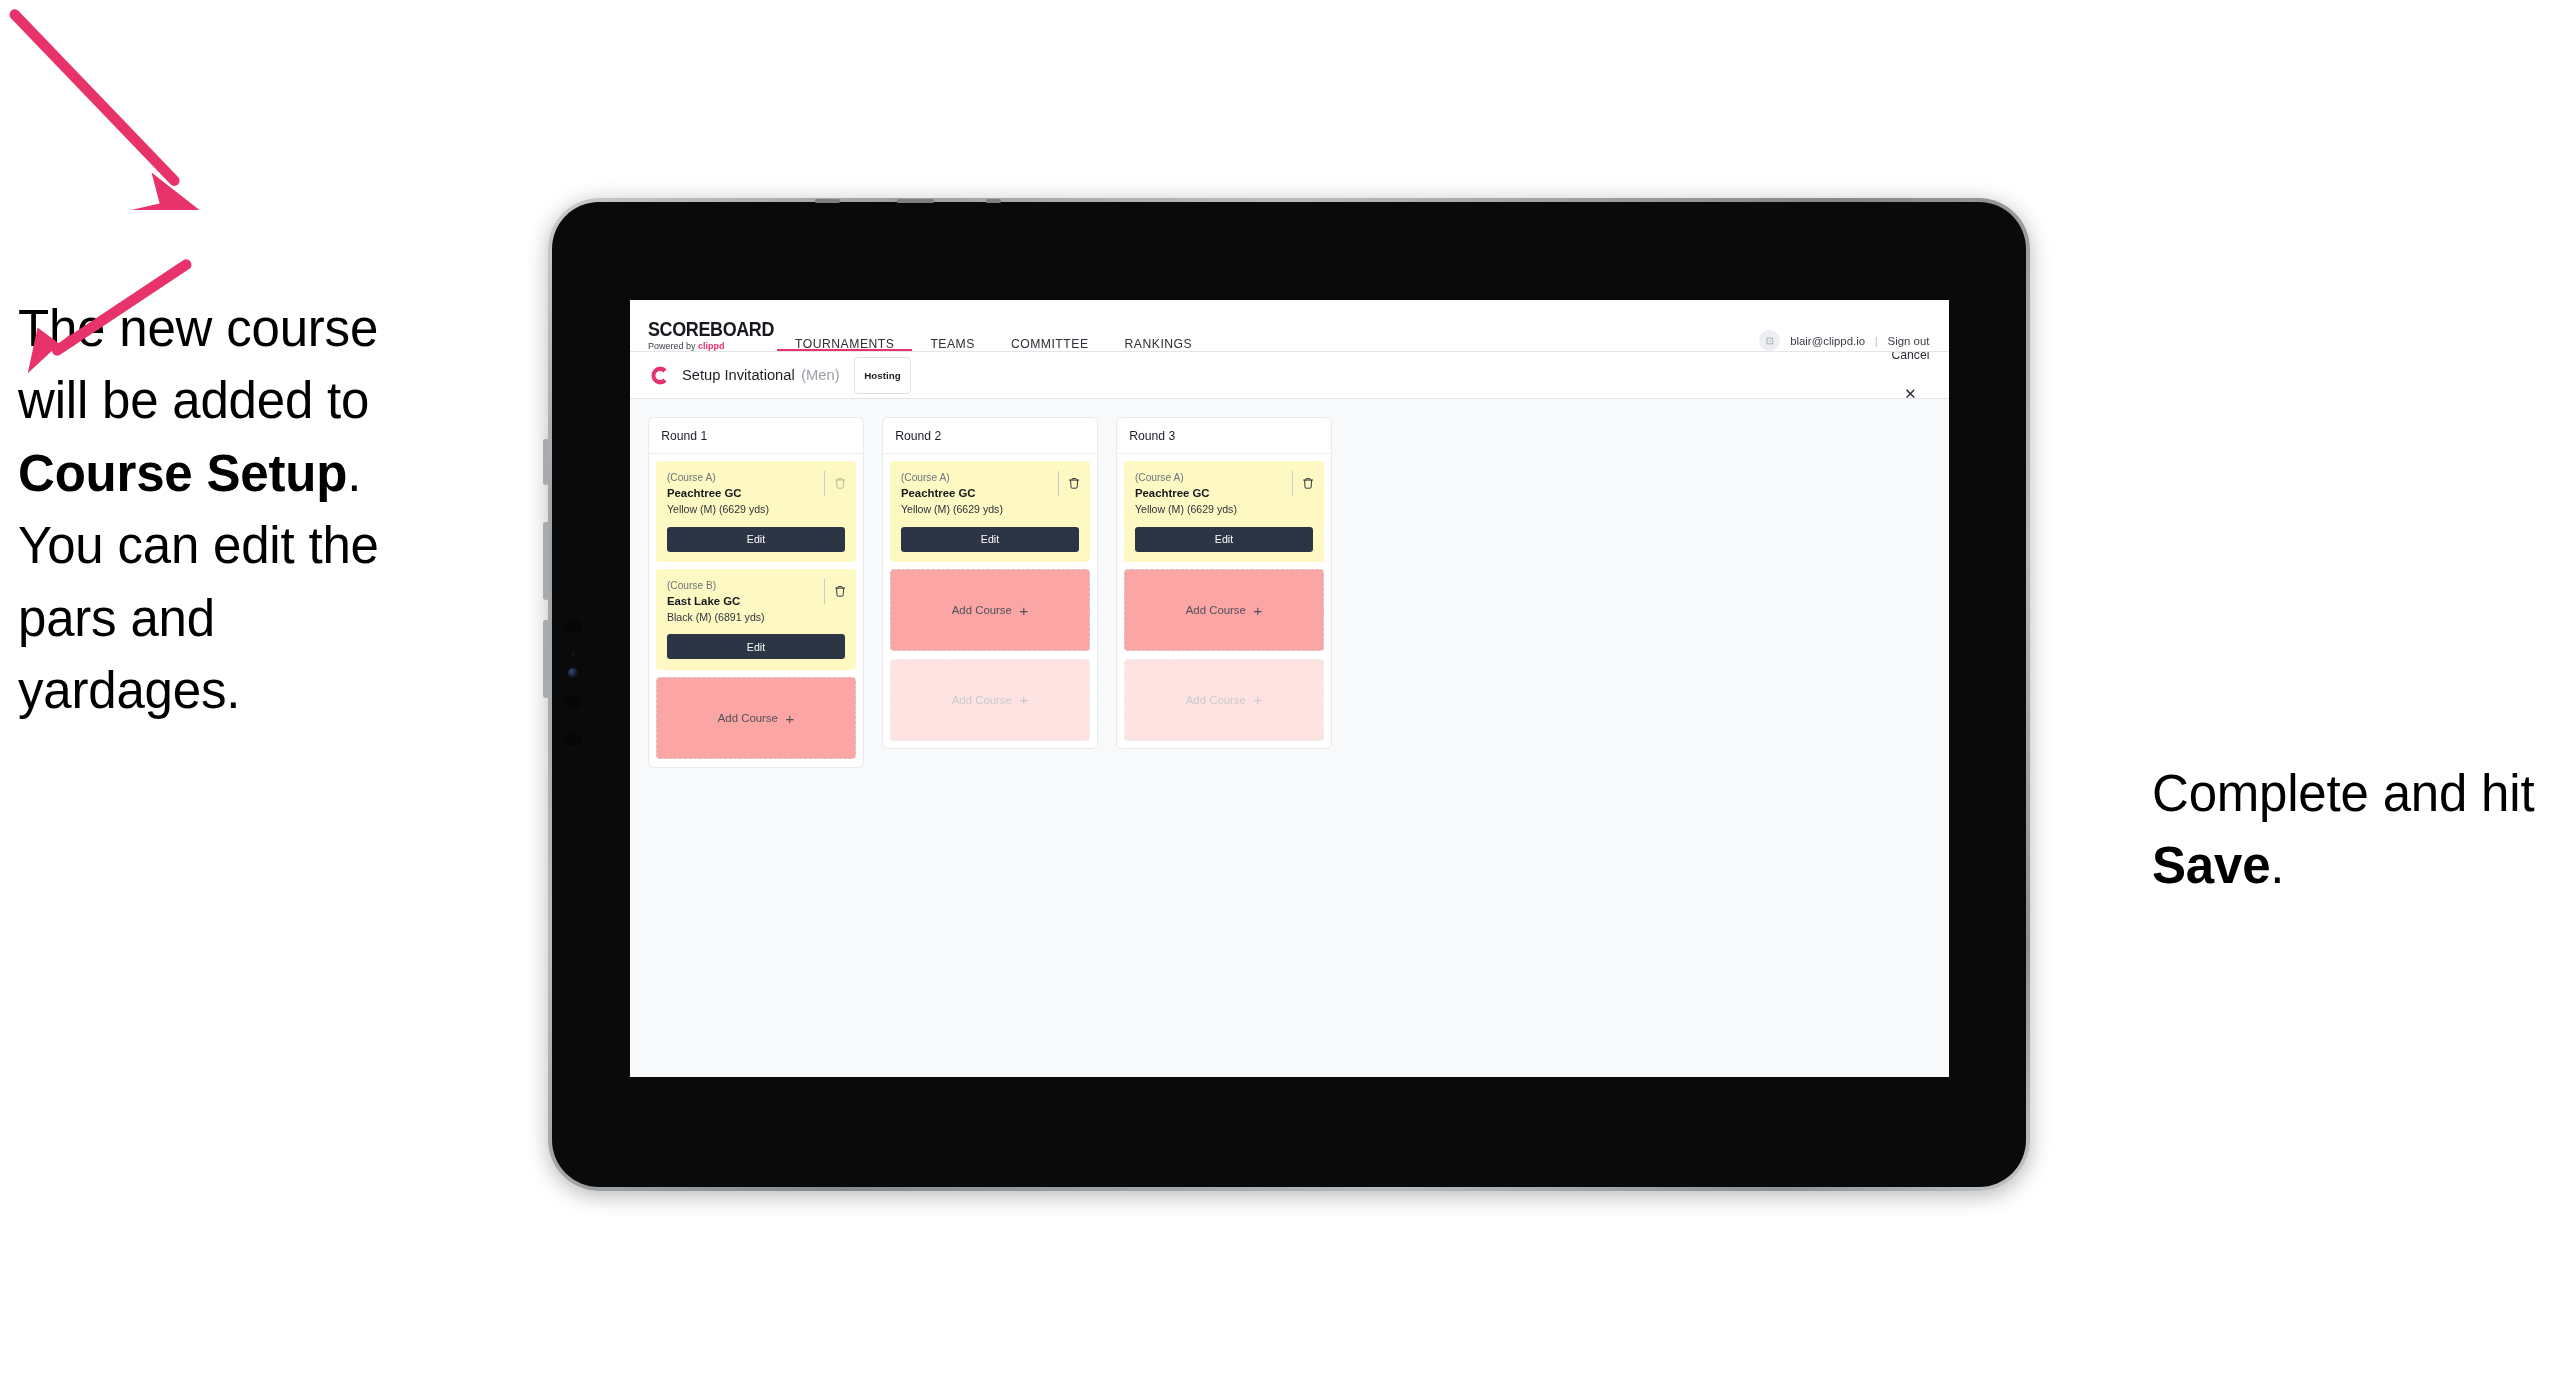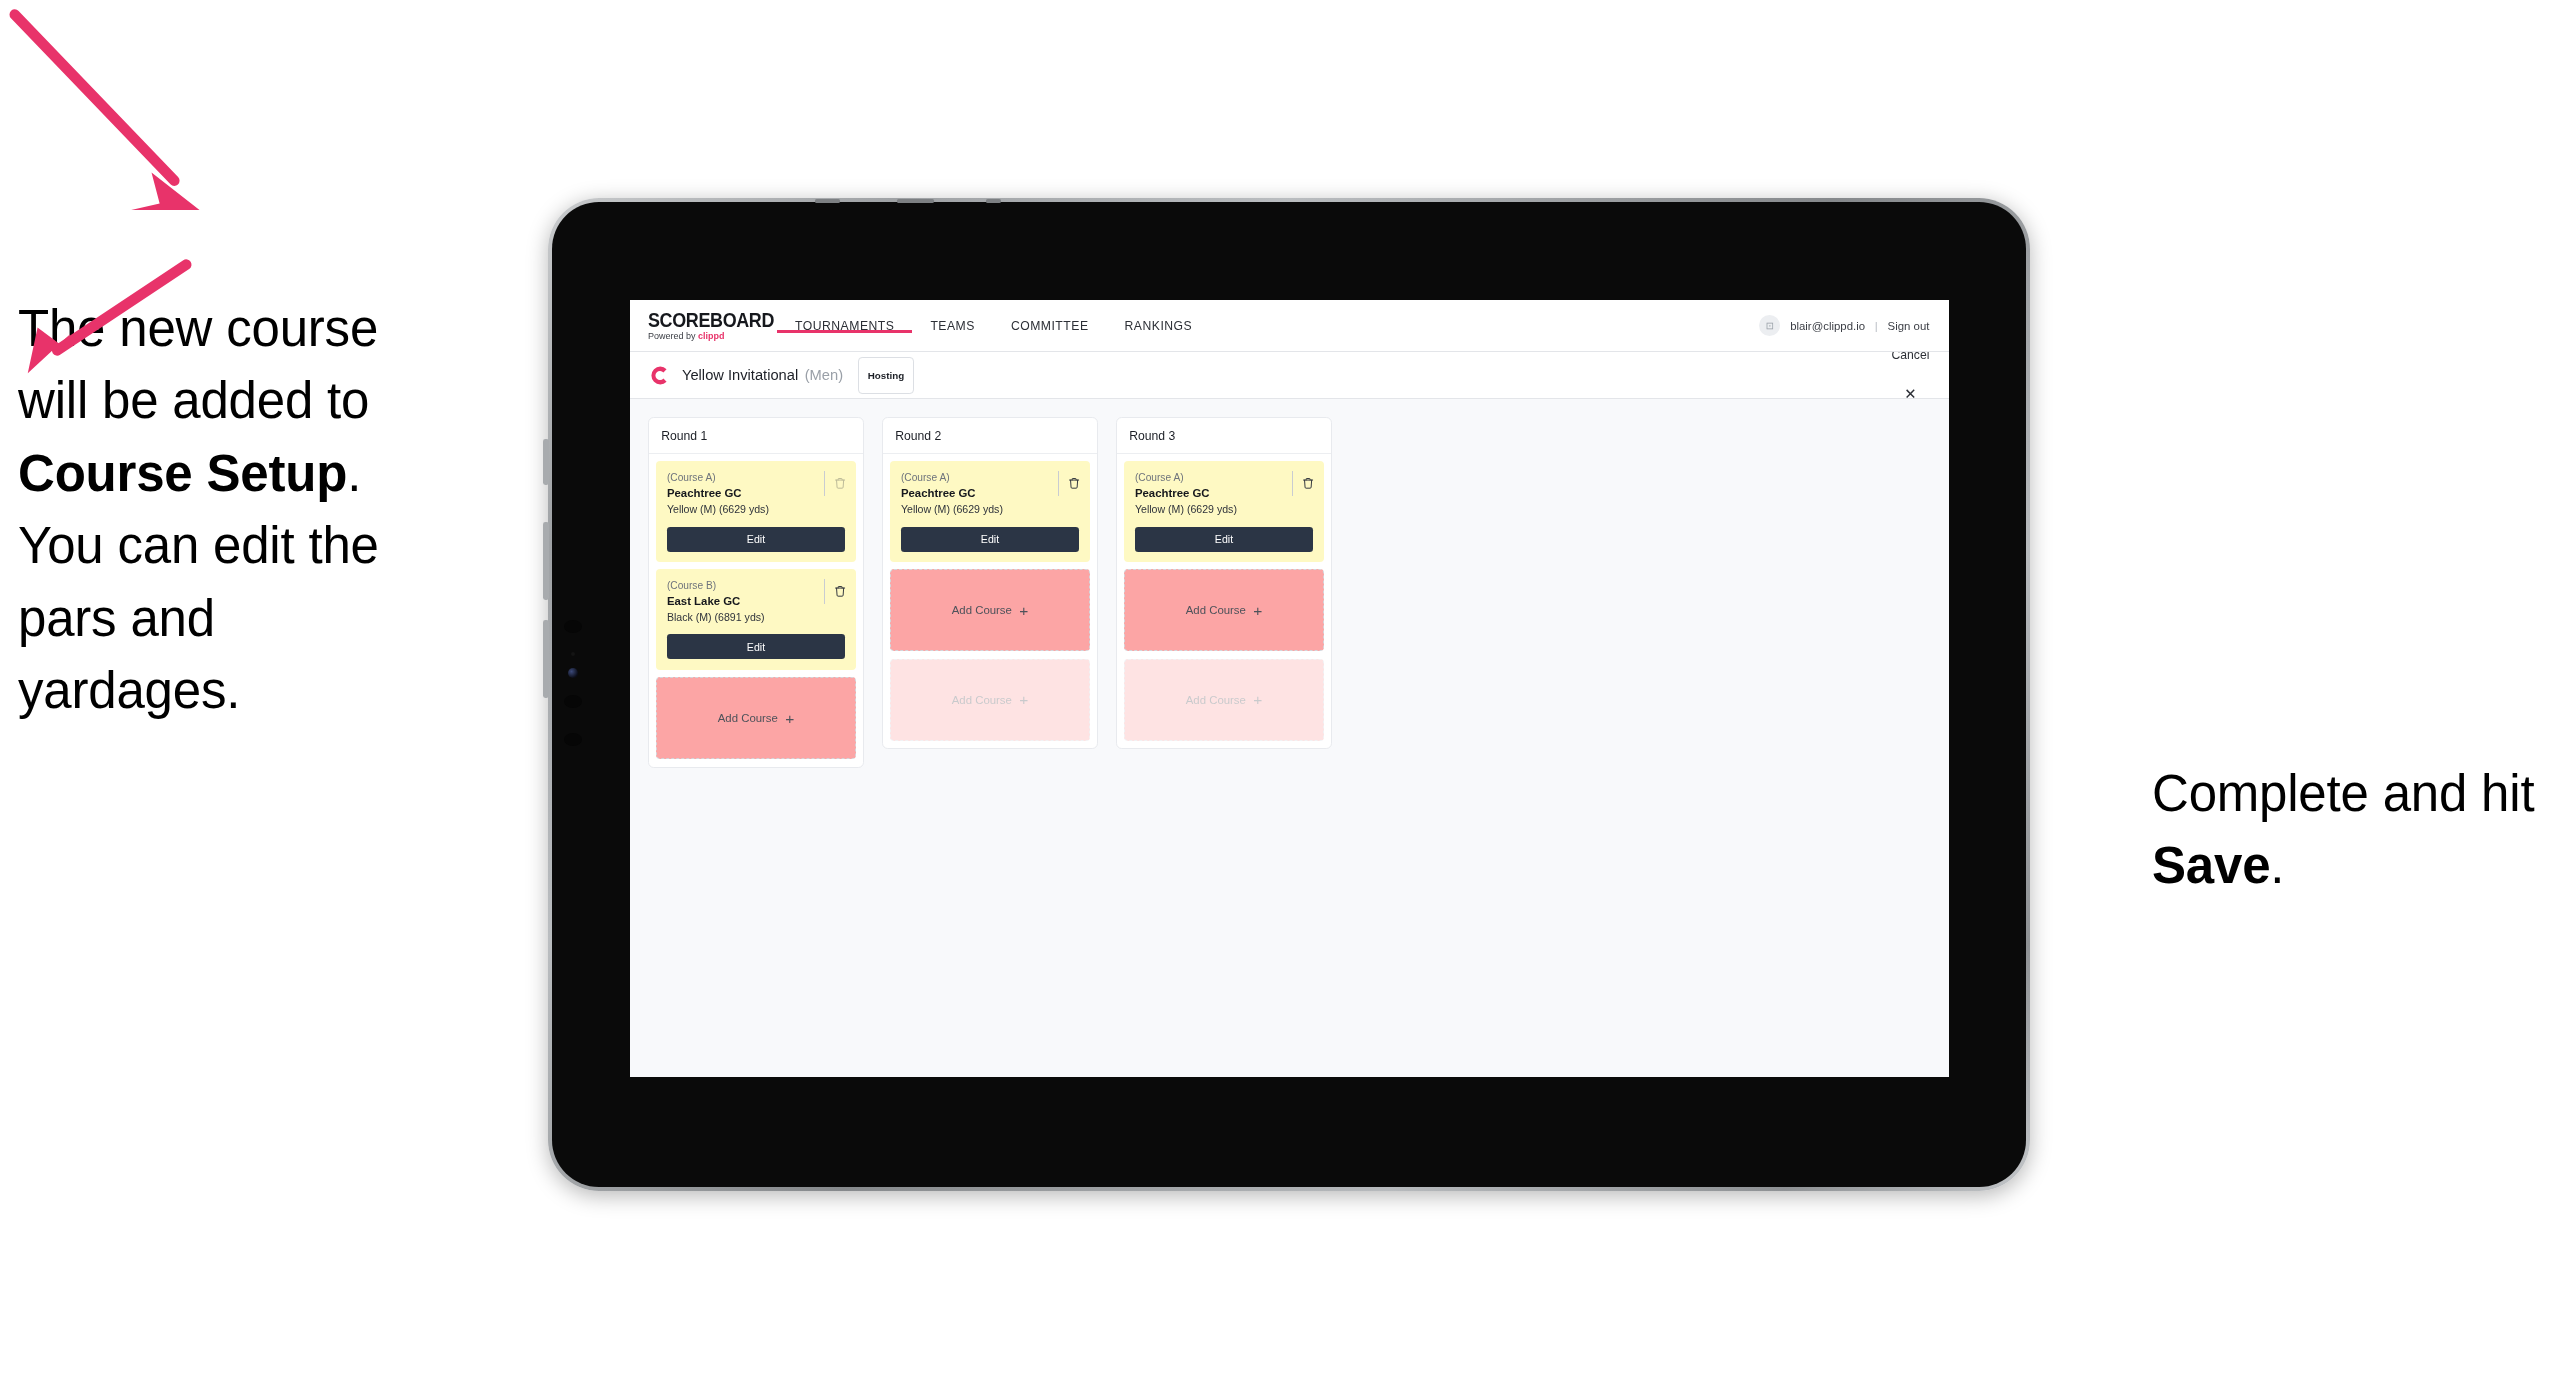--- a/index.html
+++ b/index.html
@@ -88,21 +88,21 @@
     background: #f8f9fb;
     overflow: hidden;
     font-family: "Liberation Sans", sans-serif;
   }
 
   
   #topnav {
     height: 51px;
     background: #ffffff;
     display: flex;
-    align-items: center;
+    align-items: flex-end;
     border-bottom: 0.8px solid #e3e5e9;
     position: relative;
   }
   #brand {
     width: 147px;
     display: flex;
     flex-direction: column;
     justify-content: center;
     padding-left: 18px;
     box-sizing: border-box;
@@ -351,21 +351,21 @@
       <span>blair@clippd.io</span>
       <span id="nav-sep">|</span>
       <span id="signout">Sign out</span>
     </div>
   </div>
 
   <div id="tourbar">
     <svg id="clippd-c" viewBox="0 0 26 26">
       <path d="M20.5 5.2A11 11 0 1 0 20.5 20.8 L16.6 16.6 A5.6 5.6 0 1 1 16.6 9.4 Z" fill="#e8336a"></path>
     </svg>
-    <span id="tour-name">Yellow Invitational</span>
+    <span id="tour-name">Setup Invitational</span>
     <span id="tour-gender">(Men)</span>
     <span id="hosting-badge">Hosting</span>
     <div id="cancel-btn">
       <span>Cancel</span>
       <span id="cancel-x">✕</span>
     </div>
   </div>
 
 
   <div id="rounds">

